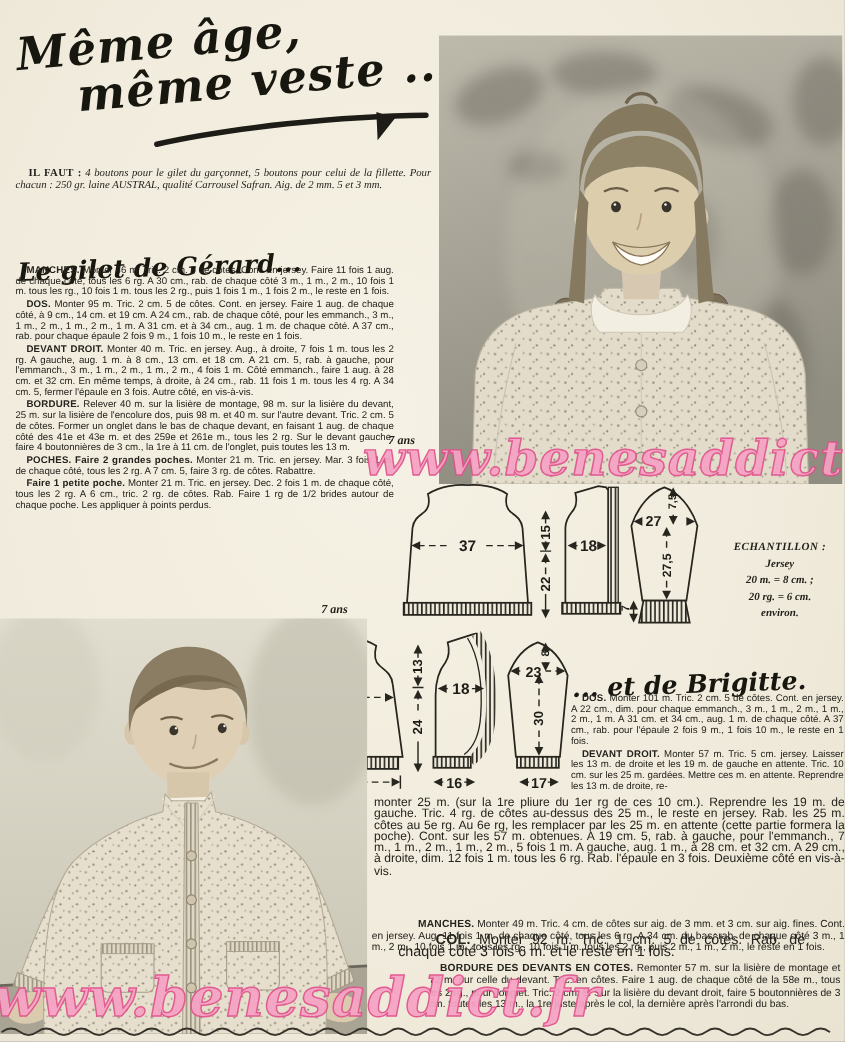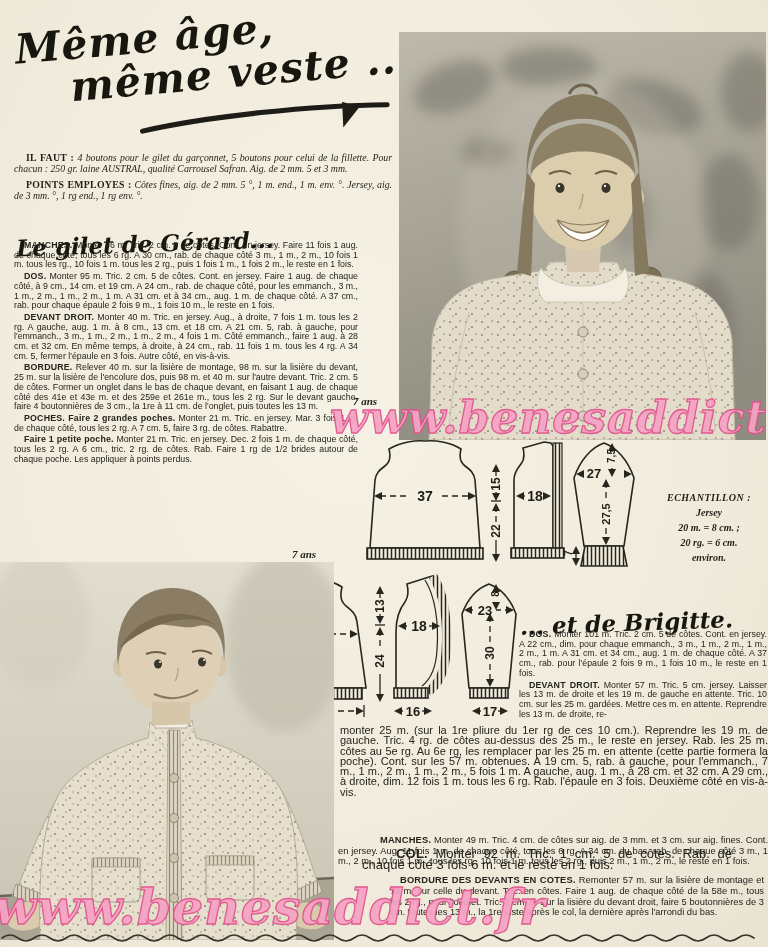--- a/index.html
+++ b/index.html
@@ -76,21 +76,20 @@
     <div class="t1">Même âge,</div>
     <div class="t2">même veste ...</div>
     <svg class="swoosh" width="256" height="18">
       <path d="M4,13 C70,4 175,2 250,8" stroke="#1d1c16" stroke-width="5" fill="none" stroke-linecap="round"></path>
     </svg>
   </header>
   <div class="ornament"></div>
 
   <section class="intro">
     <p><span class="lead">IL FAUT :</span> <span>4 boutons pour le gilet du garçonnet, 5 boutons pour celui de la fillette. Pour chacun : 250 gr. laine AUSTRAL, qualité Carrousel Safran. Aig. de 2 mm. 5 et 3 mm.</span></p>
-    <p><span class="lead">POINTS EMPLOYES :</span> <span>Côtes fines, aig. de 2 mm. 5 °, 1 m. end., 1 m. env. °. Jersey, aig. de 3 mm. °, 1 rg end., 1 rg env. °.</span></p>
   </section>
 
   <h2 class="script-h h-gerard">Le gilet de Gérard...</h2>
   <section class="col-left">
     <p class="body-p"><span class="lead">MANCHES.</span> <span>Monter 46 m. Tric. 2 cm. 5 de côtes. Cont. en jersey. Faire 11 fois 1 aug. de chaque côté, tous les 6 rg. A 30 cm., rab. de chaque côté 3 m., 1 m., 2 m., 10 fois 1 m. tous les rg., 10 fois 1 m. tous les 2 rg., puis 1 fois 1 m., 1 fois 2 m., le reste en 1 fois.</span></p>
     <p class="body-p"><span class="lead">DOS.</span> <span>Monter 95 m. Tric. 2 cm. 5 de côtes. Cont. en jersey. Faire 1 aug. de chaque côté, à 9 cm., 14 cm. et 19 cm. A 24 cm., rab. de chaque côté, pour les emmanch., 3 m., 1 m., 2 m., 1 m., 2 m., 1 m. A 31 cm. et à 34 cm., aug. 1 m. de chaque côté. A 37 cm., rab. pour chaque épaule 2 fois 9 m., 1 fois 10 m., le reste en 1 fois.</span></p>
     <p class="body-p"><span class="lead">DEVANT DROIT.</span> <span>Monter 40 m. Tric. en jersey. Aug., à droite, 7 fois 1 m. tous les 2 rg. A gauche, aug. 1 m. à 8 cm., 13 cm. et 18 cm. A 21 cm. 5, rab. à gauche, pour l'emmanch., 3 m., 1 m., 2 m., 1 m., 2 m., 4 fois 1 m. Côté emmanch., faire 1 aug. à 28 cm. et 32 cm. En même temps, à droite, à 24 cm., rab. 11 fois 1 m. tous les 4 rg. A 34 cm. 5, fermer l'épaule en 3 fois. Autre côté, en vis-à-vis.</span></p>
     <p class="body-p"><span class="lead">BORDURE.</span> <span>Relever 40 m. sur la lisière de montage, 98 m. sur la lisière du devant, 25 m. sur la lisière de l'encolure dos, puis 98 m. et 40 m. sur l'autre devant. Tric. 2 cm. 5 de côtes. Former un onglet dans le bas de chaque devant, en faisant 1 aug. de chaque côté des 41e et 43e m. et des 259e et 261e m., tous les 2 rg. Sur le devant gauche, faire 4 boutonnières de 3 cm., la 1re à 11 cm. de l'onglet, puis toutes les 13 m.</span></p>
     <p class="body-p"><span class="lead">POCHES. Faire 2 grandes poches.</span> <span>Monter 21 m. Tric. en jersey. Mar. 3 fois 1 m. de chaque côté, tous les 2 rg. A 7 cm. 5, faire 3 rg. de côtes. Rabattre.</span></p>
     <p class="body-p"><span class="lead">Faire 1 petite poche.</span> <span>Monter 21 m. Tric. en jersey. Dec. 2 fois 1 m. de chaque côté, tous les 2 rg. A 6 cm., tric. 2 rg. de côtes. Rab. Faire 1 rg de 1/2 brides autour de chaque poche. Les appliquer à points perdus.</span></p>

